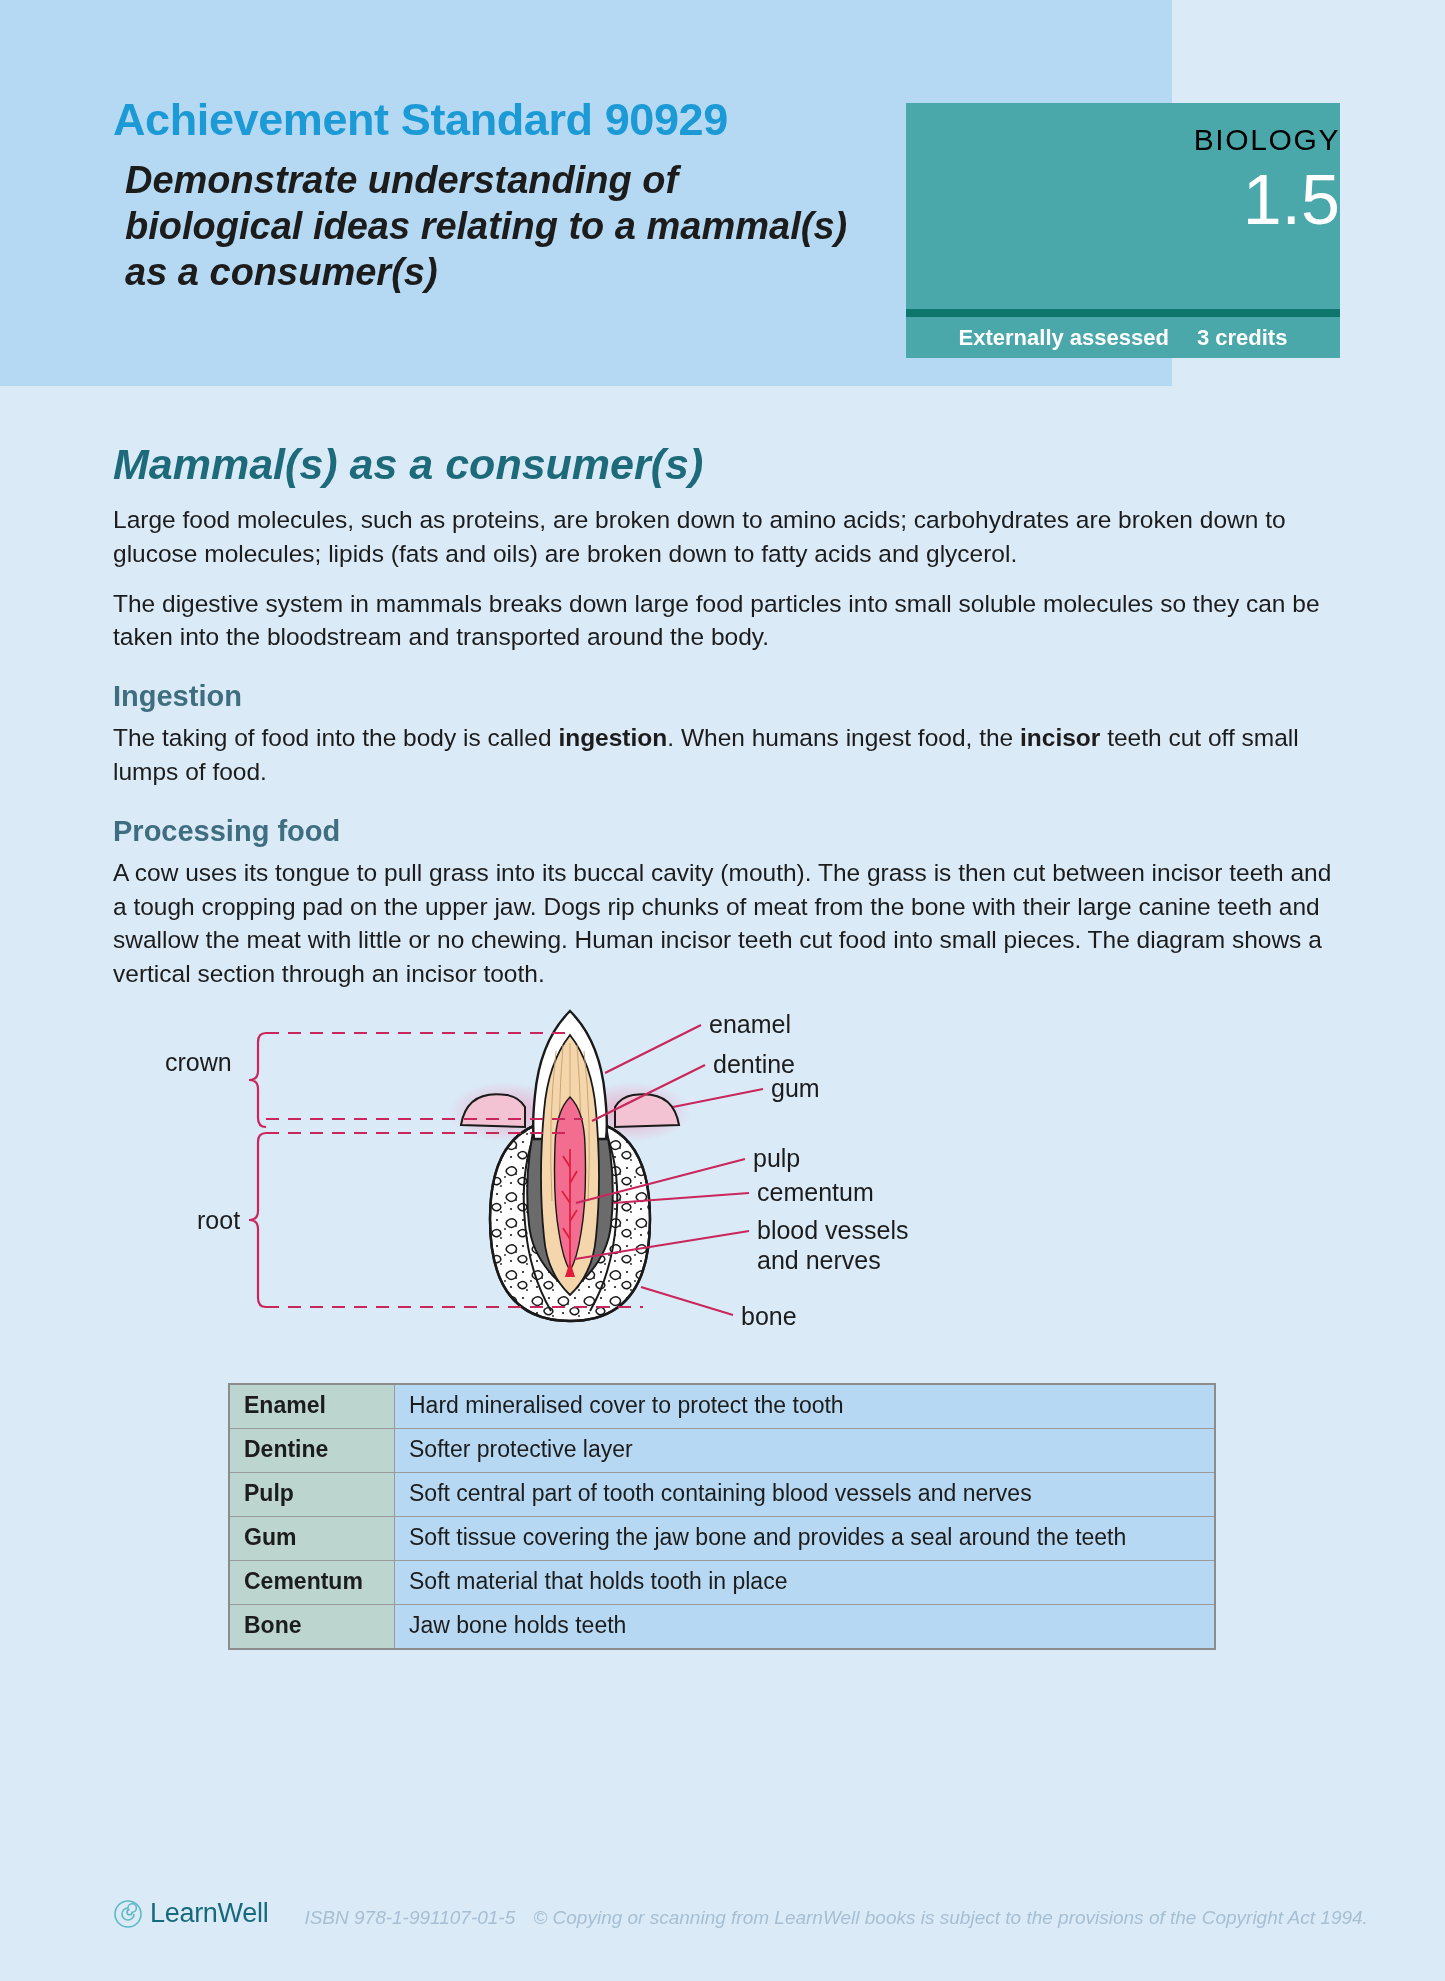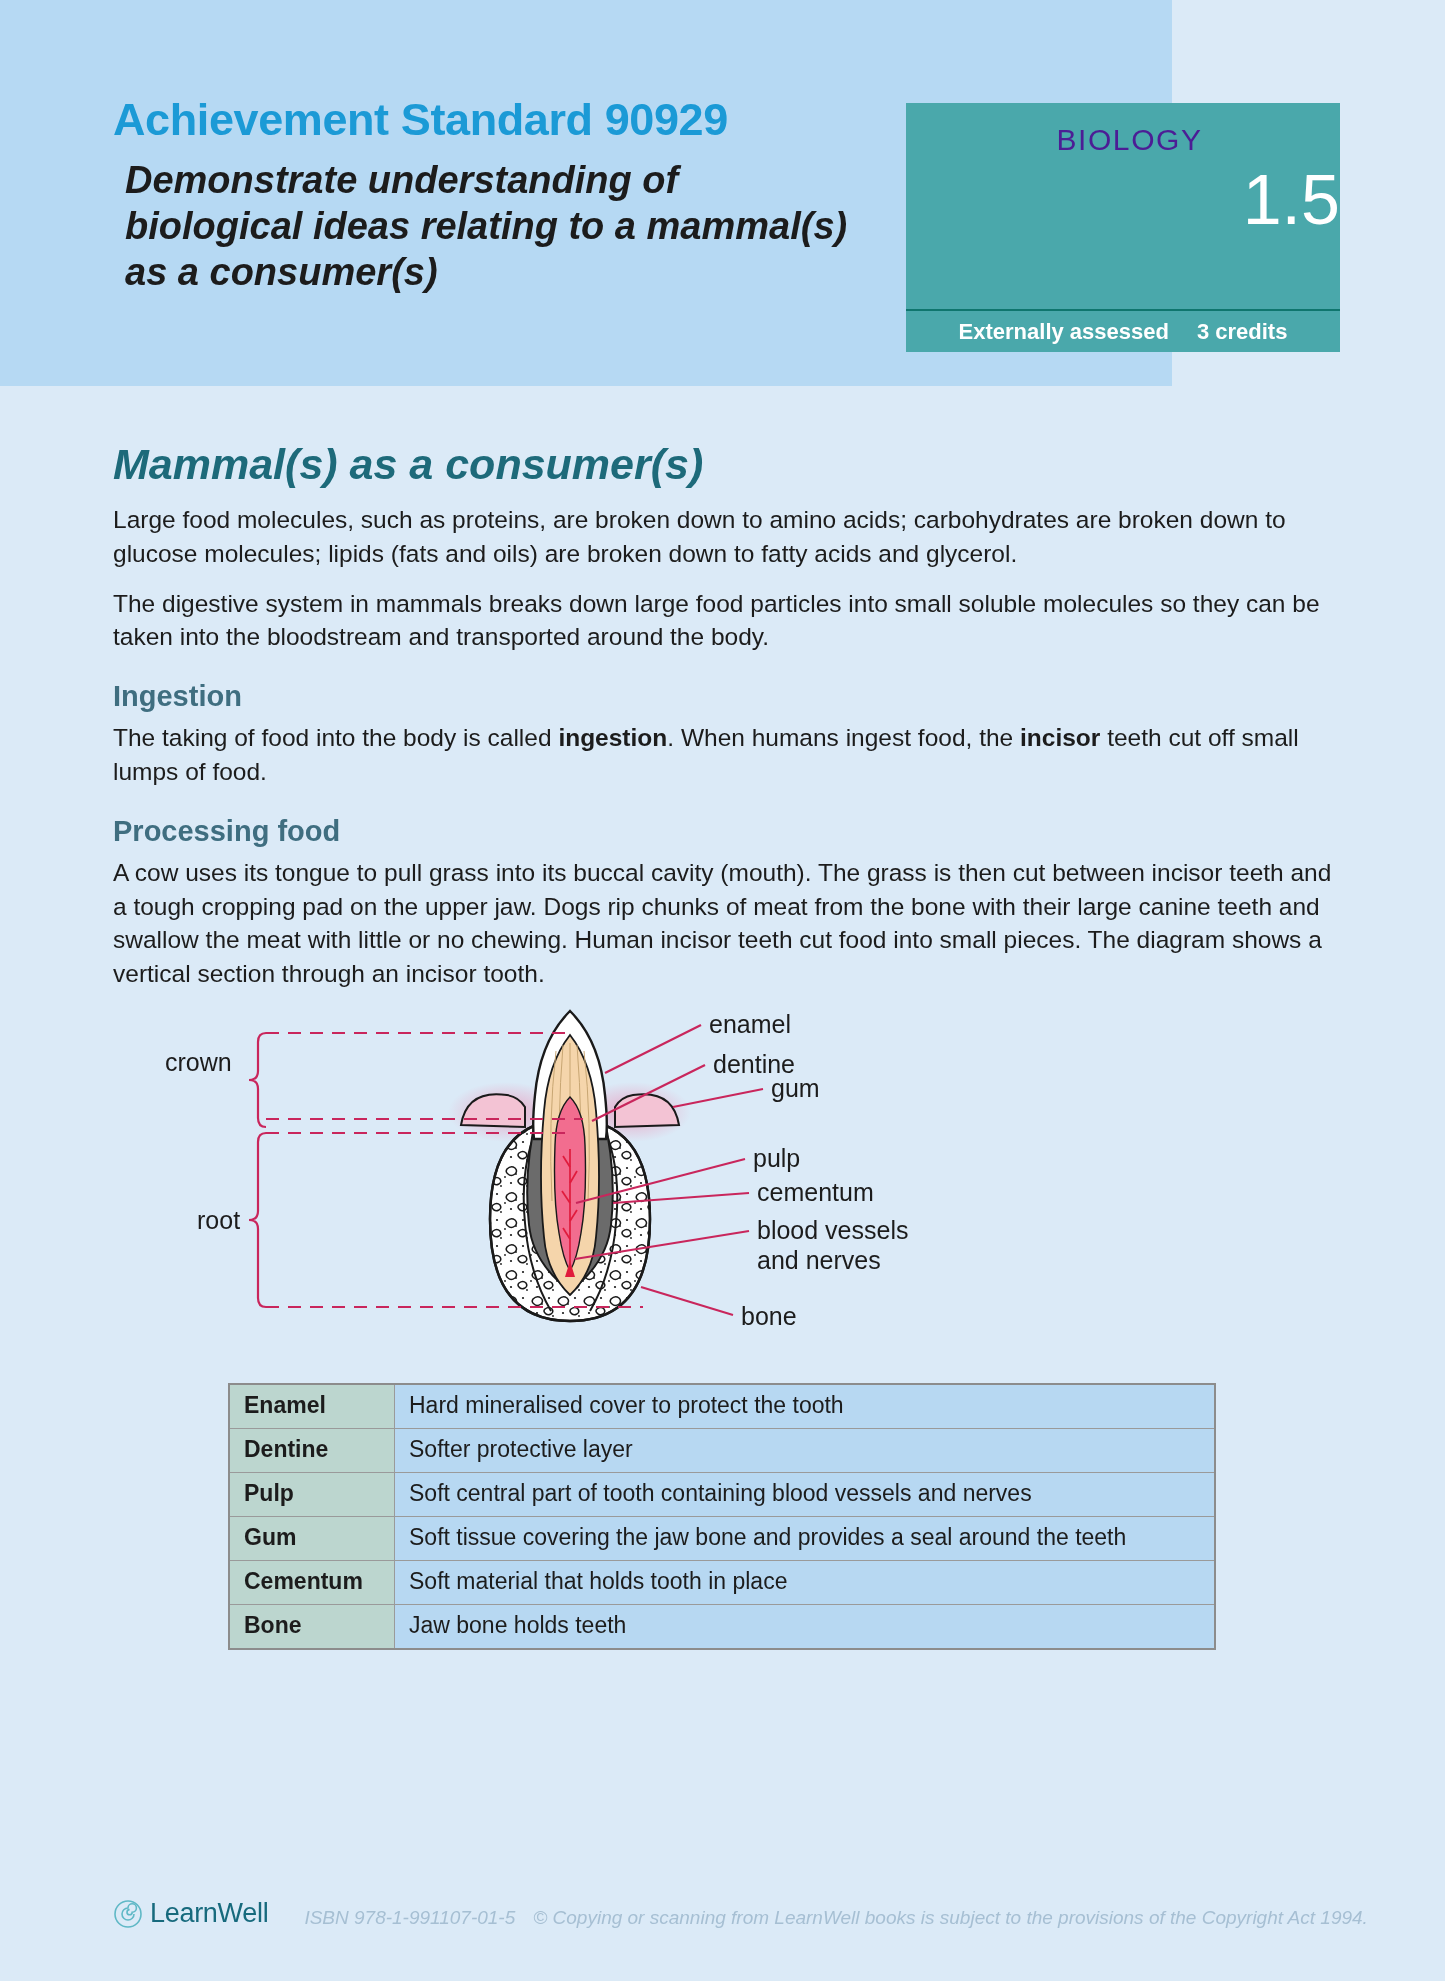--- a/index.html
+++ b/index.html
@@ -56,39 +56,39 @@
     background: #4aa8ab;
   }
   .badge-main {
     height: 206px;
     position: relative;
   }
   .badge-subject {
     position: absolute;
     left: 0; right: 0;
     top: 20px;
-    text-align: center;
-    color: #4c1d95;
+    text-align: right;
+    color: #000000;
     font-size: 30px;
     font-weight: normal;
     letter-spacing: 1.6px;
     padding-left: 13px;
   }
   .badge-number {
     position: absolute;
     left: 0; right: 0;
     top: 62px;
     text-align: right;
     color: #ffffff;
     font-size: 70px;
     font-weight: normal;
     line-height: 1;
   }
   .badge-footer {
-    border-top: 2px solid #0f766e;
+    border-top: 8px solid #0f766e;
     height: 41px;
     display: flex;
     align-items: center;
     justify-content: center;
     gap: 28px;
     color: #ffffff;
     font-size: 22px;
     font-weight: bold;
   }
 

